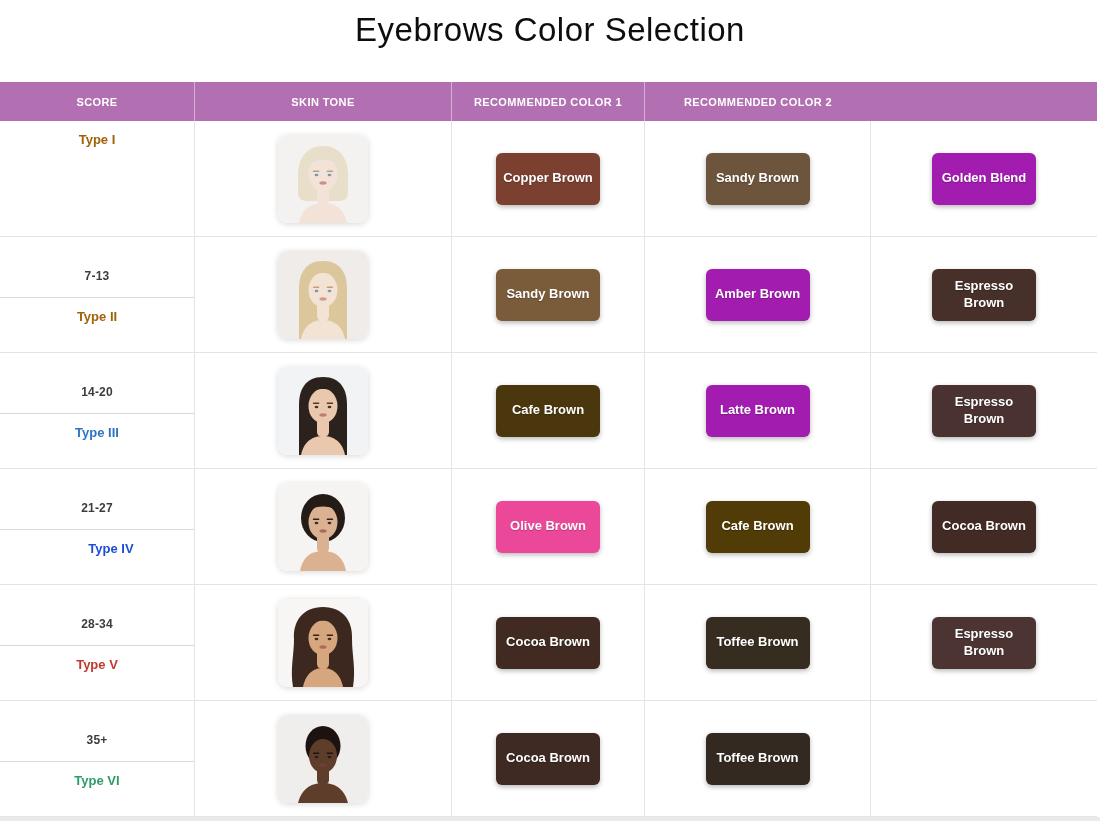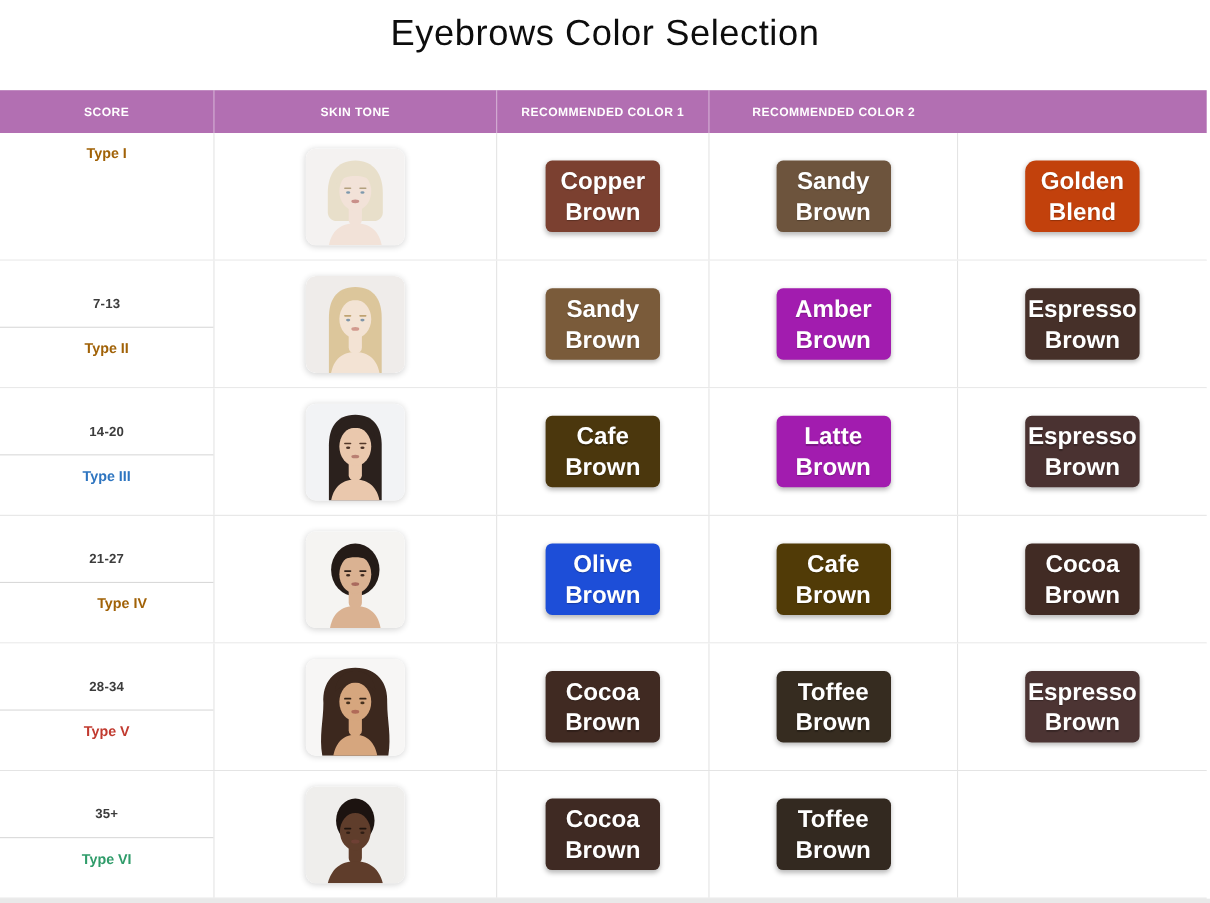--- a/index.html
+++ b/index.html
@@ -56,21 +56,21 @@
     width: 90px; height: 88px; display: block;
     border-radius: 9px;
     box-shadow: 0 1px 6px rgba(0,0,0,0.16);
   }
   .swatch {
     width: 104px; min-height: 52px;
     display: flex; align-items: center; justify-content: center;
     text-align: center;
     padding: 5px 6px;
     border-radius: 6px;
-    color: #ffffff; font-size: 22px; font-weight: bold; line-height: 1.25;
+    color: #ffffff; font-size: 13px; font-weight: bold; line-height: 1.25;
     text-shadow: 0 1px 1px rgba(0,0,0,0.25);
     background: transparent;
   }
   .swatch.filled { box-shadow: 0 2px 5px rgba(0,0,0,0.28); }
   .bottom-strip { width: 1100px; height: 4px; background: #e9e9e9; }
 </style>
 </head>
 <body>
 
 <h1 class="page-title">Eyebrows Color Selection</h1>
@@ -103,21 +103,21 @@
         <ellipse cx="45" cy="48" rx="3.6" ry="1.7" fill="#c9908a"></ellipse>
       </svg>
     </div>
     <div class="cell">
       <div class="swatch filled" style="background: rgb(123, 64, 48);">Copper Brown</div>
     </div>
     <div class="cell">
       <div class="swatch filled" style="background: rgb(109, 84, 61);">Sandy Brown</div>
     </div>
     <div class="cell">
-      <div class="swatch filled" style="background: #c2410c; border-radius: 10px;">Golden Blend</div>
+      <div class="swatch filled" style="background: #a21caf;">Golden Blend</div>
     </div>
   </div>
 
   <div class="t-row t-body-row">
     <div class="cell score-cell">
       <div class="score-top">7-13</div>
       <div class="score-bottom" style="color: #a16207;">Type II</div>
     </div>
     <div class="cell">
       <svg class="photo" viewBox="0 0 90 88">
@@ -172,39 +172,39 @@
       <div class="swatch filled" style="background: #a21caf;">Latte Brown</div>
     </div>
     <div class="cell">
       <div class="swatch filled" style="background: rgb(74, 50, 49);">Espresso Brown</div>
     </div>
   </div>
 
   <div class="t-row t-body-row">
     <div class="cell score-cell">
       <div class="score-top">21-27</div>
-      <div class="score-bottom" style="color: #a16207; padding-left: 28px;">Type IV</div>
+      <div class="score-bottom" style="color: #1d4ed8; padding-left: 28px;">Type IV</div>
     </div>
     <div class="cell">
       <svg class="photo" viewBox="0 0 90 88">
         <rect x="0" y="0" width="90" height="88" rx="9" fill="#f5f4f2"></rect>
         <ellipse cx="45" cy="35" rx="22" ry="24" fill="#241b17"></ellipse>
         <rect x="39" y="50" width="12" height="20" rx="5" fill="#dab292"></rect>
         <path d="M22 88 C25 72 35 68 45 68 C55 68 65 72 68 88 Z" fill="#dab292"></path>
         <ellipse cx="45" cy="39" rx="14.5" ry="17.5" fill="#dab292"></ellipse>
         <path d="M45 13 C33 13 27 22 26.5 33 C32 25 38 23.5 45 23.5 C52 23.5 58 25 63.5 33 C63 22 57 13 45 13 Z" fill="#241b17"></path>
         <rect x="34.8" y="35.4" width="6.6" height="1.6" rx="0.8" fill="#2e211a"></rect>
         <rect x="48.6" y="35.4" width="6.6" height="1.6" rx="0.8" fill="#2e211a"></rect>
         <ellipse cx="38.5" cy="40" rx="1.9" ry="1.2" fill="#3f2b21"></ellipse>
         <ellipse cx="51.5" cy="40" rx="1.9" ry="1.2" fill="#3f2b21"></ellipse>
         <ellipse cx="45" cy="48" rx="3.6" ry="1.7" fill="#a96a5e"></ellipse>
       </svg>
     </div>
     <div class="cell">
-      <div class="swatch filled" style="background: #1d4ed8;">Olive Brown</div>
+      <div class="swatch filled" style="background: #ec4899;">Olive Brown</div>
     </div>
     <div class="cell">
       <div class="swatch filled" style="background: rgb(81, 59, 7);">Cafe Brown</div>
     </div>
     <div class="cell">
       <div class="swatch filled" style="background: rgb(65, 43, 36);">Cocoa Brown</div>
     </div>
   </div>
 
   <div class="t-row t-body-row">

